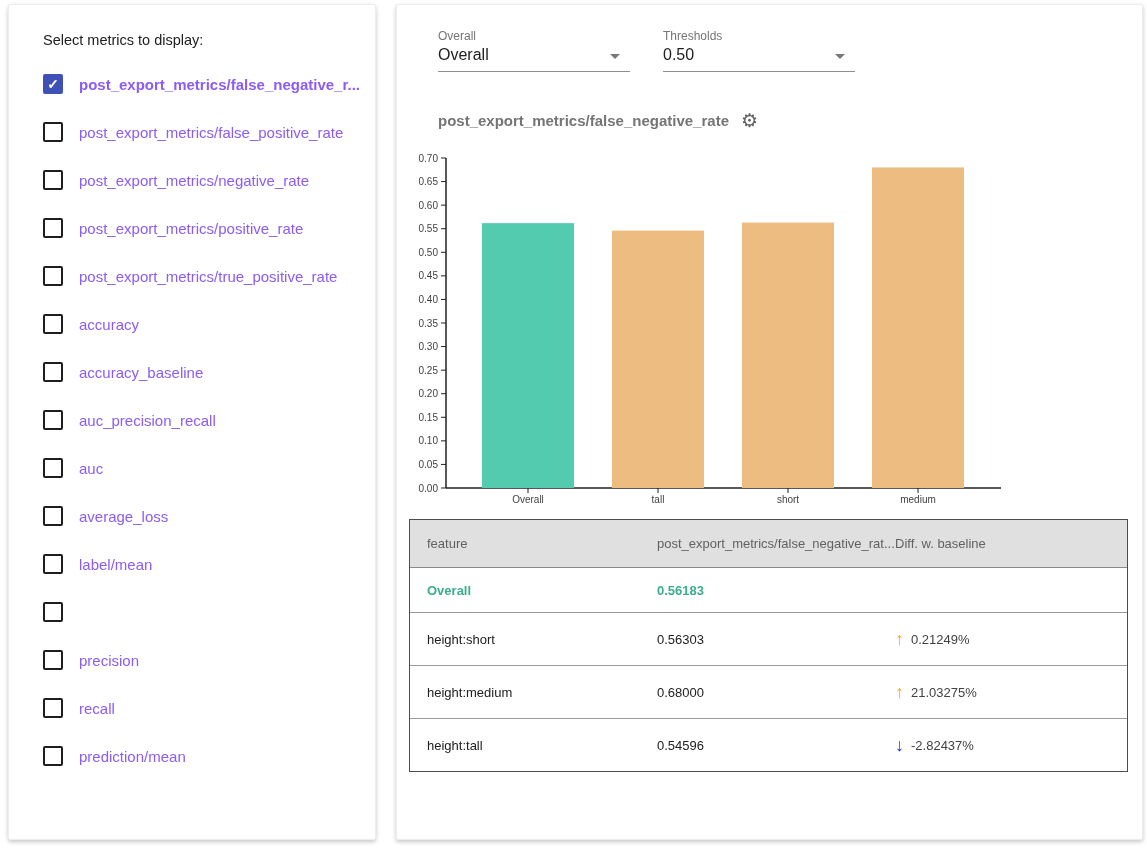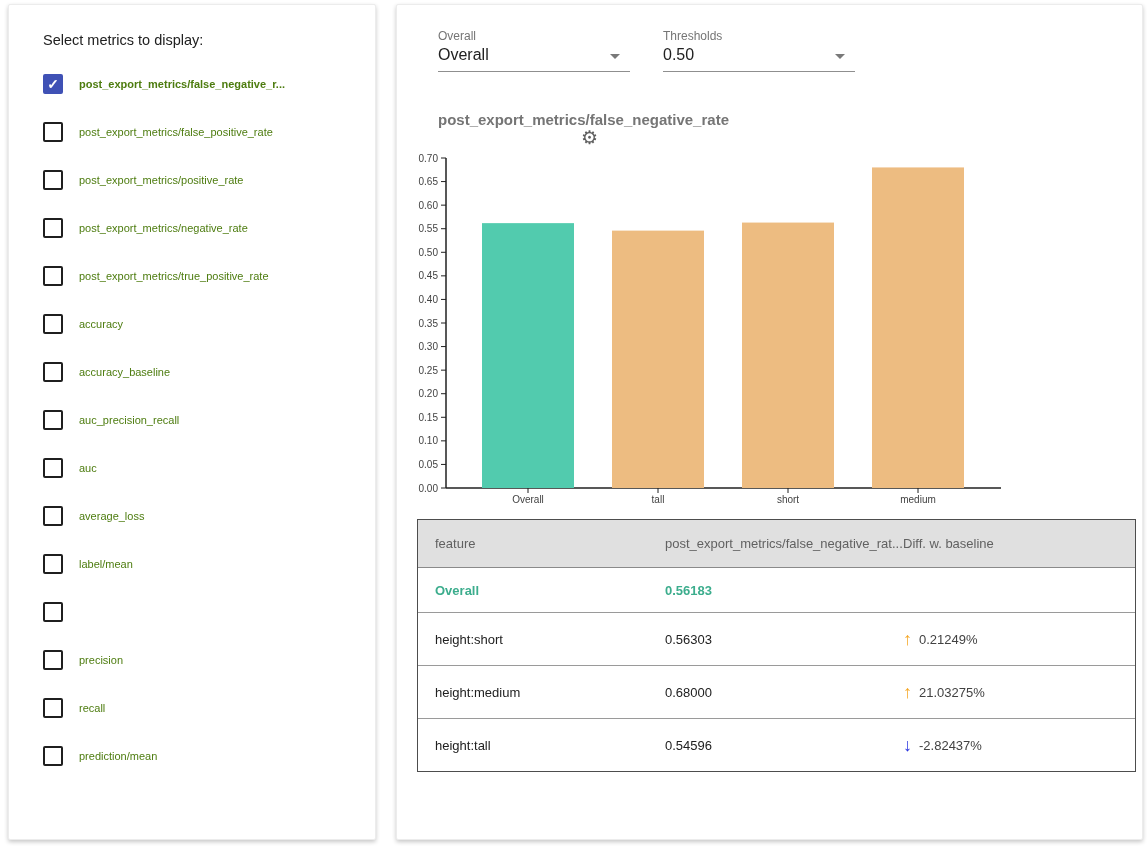--- a/index.html
+++ b/index.html
@@ -26,53 +26,53 @@
   .metric-item{
     height:48px;display:flex;align-items:center;padding-left:34px;cursor:pointer;
   }
   .cbox{
     width:16px;height:16px;border:2px solid #1f1f1f;border-radius:2px;
     margin-right:16px;flex:0 0 auto;
     display:flex;align-items:center;justify-content:center;
   }
   .cbox.checked{background:#3F51B5;border-color:#3F51B5;}
   .cbox .mark{color:#fff;font-size:14px;font-weight:bold;line-height:1;}
-  .metric-label{font-size:11px;color:#4d7c0f;white-space:nowrap;}
+  .metric-label{font-size:15px;color:#8b5cf6;white-space:nowrap;}
   .metric-item.selected .metric-label{font-weight:bold;}
 
   
   .select-field{
     position:absolute;top:24px;width:192px;
     border-bottom:1px solid #8f8f8f;padding-bottom:7px;cursor:pointer;
   }
   .select-field.baseline{left:41px;}
   .select-field.thresholds{left:258px;margin-left:8px;}
   .select-label{font-size:12px;color:#757575;margin-bottom:3px;}
   .select-value{font-size:16px;color:#212121;}
   .dd-arrow{
     position:absolute;right:10px;bottom:12px;width:0;height:0;
     border-left:5px solid transparent;border-right:5px solid transparent;
     border-top:5px solid #797979;
   }
 
   
   .chart-header{
-    position:absolute;left:41px;top:106px;display:flex;align-items:center;flex-direction:column;
+    position:absolute;left:41px;top:106px;display:flex;align-items:center;
   }
   .chart-title{font-size:15px;font-weight:bold;color:#757575;}
   .gear{font-size:19px;color:#5f5f5f;margin-left:12px;cursor:pointer;line-height:1;}
 
   
   #chart-svg{position:absolute;left:0;top:140px;}
   #chart-svg text{font-family:"Liberation Sans",sans-serif;}
 
   
   .metric-table{
     position:absolute;left:12px;top:514px;width:719px;
-    border:1px solid #4d4d4d;box-sizing:border-box;background:#0c4a6e;margin-left:8px;
+    border:1px solid #4d4d4d;box-sizing:border-box;background:#0c4a6e;
   }
   .t-header{
     height:47px;background:#E0E0E0;display:flex;align-items:center;
     border-bottom:1px solid #8a8a8a;color:#616161;font-size:13px;
   }
   .col-f{padding-left:17px;width:230px;flex:0 0 auto;}
   .col-v{width:238px;flex:0 0 auto;}
   .col-d{flex:1;display:flex;align-items:center;}
   .t-row{
     height:52px;display:flex;align-items:center;
@@ -97,25 +97,25 @@
           <span class="mark">✓</span>
         </span>
         <span class="metric-label">post_export_metrics/false_negative_r...</span>
       </div>
       <div class="metric-item">
         <span class="cbox"></span>
         <span class="metric-label">post_export_metrics/false_positive_rate</span>
       </div>
       <div class="metric-item">
         <span class="cbox"></span>
+        <span class="metric-label">post_export_metrics/negative_rate</span>
+      </div>
+      <div class="metric-item">
+        <span class="cbox"></span>
         <span class="metric-label">post_export_metrics/positive_rate</span>
-      </div>
-      <div class="metric-item">
-        <span class="cbox"></span>
-        <span class="metric-label">post_export_metrics/negative_rate</span>
       </div>
       <div class="metric-item">
         <span class="cbox"></span>
         <span class="metric-label">post_export_metrics/true_positive_rate</span>
       </div>
       <div class="metric-item">
         <span class="cbox"></span>
         <span class="metric-label">accuracy</span>
       </div>
       <div class="metric-item">

